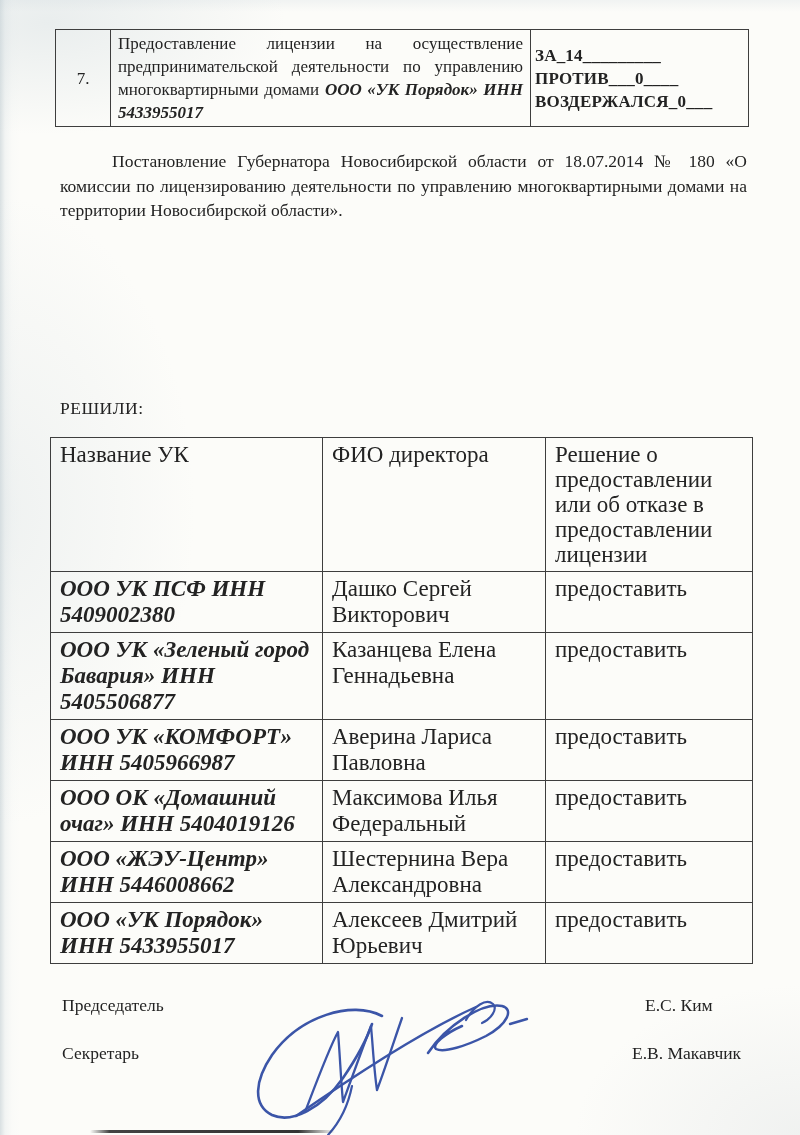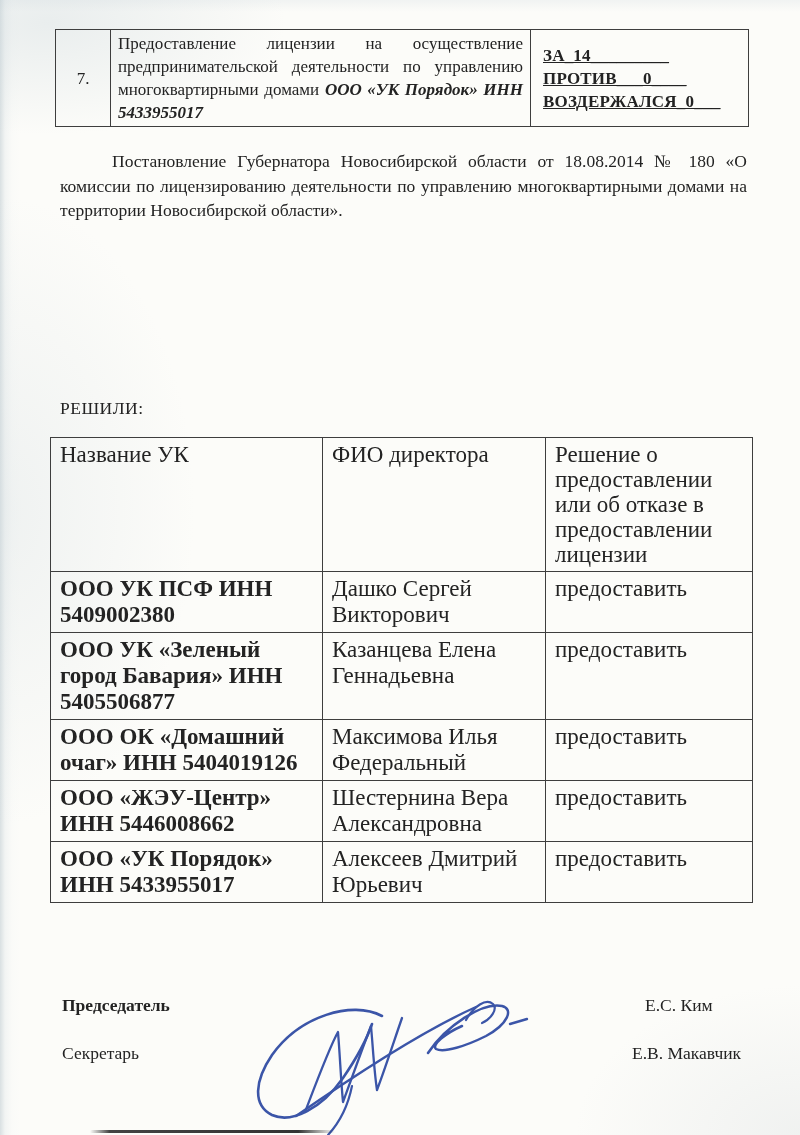--- a/index.html
+++ b/index.html
@@ -33,21 +33,21 @@
     border-collapse:collapse;table-layout:fixed;
   }
   .agenda-table td{
     border:1.5px solid var(--border);
     vertical-align:middle;
     font-size:17px;line-height:23px;
   }
   .agenda-num{width:55px;text-align:center;font-size:17px;}
   .agenda-text{width:420px;padding:2px 7px 2px 7px;text-align:justify;vertical-align:top;}
   .agenda-text .bi{font-weight:bold;font-style:italic;}
-  .agenda-vote{width:218px;padding:1px 12px;vertical-align:top;font-weight:bold;letter-spacing:0.2px;line-height:24px;white-space:nowrap;text-decoration:underline;}
+  .agenda-vote{width:218px;padding:1px 4px;vertical-align:top;font-weight:bold;letter-spacing:0.2px;line-height:24px;white-space:nowrap;}
 
   
   .bodytext{
     position:absolute;left:60px;top:149px;width:687px;
     font-size:17.5px;line-height:24.5px;text-align:justify;
   }
   .bodytext p{text-indent:52px;}
   .resolution{
     position:absolute;left:60px;top:398px;
     font-size:17.5px;letter-spacing:0.5px;
@@ -62,26 +62,26 @@
     border:1.5px solid var(--border);
     vertical-align:top;
     padding:4px 9px;
     font-size:23px;line-height:26px;
   }
   .decision-table col.c1{width:272px;}
   .decision-table col.c2{width:223px;}
   .decision-table col.c3{width:207px;}
   .decision-table .hdr td{line-height:25px;}
   .decision-table tr.hdr{height:100px;}
-  .company{font-weight:bold;}
+  .company{font-weight:bold;font-style:italic;}
 
   
   .sig-role{position:absolute;left:62px;font-size:17.5px;}
   .sig-name{position:absolute;font-size:17.5px;}
-  .role-1{top:995px;font-weight:bold;} .name-1{top:995px;left:645px;}
+  .role-1{top:995px;} .name-1{top:995px;left:645px;}
   .role-2{top:1043px;} .name-2{top:1043px;left:632px;}
 
   .signature-svg{position:absolute;left:0;top:0;pointer-events:none;}
   .signature-svg path{fill:none;stroke:var(--sig);stroke-linecap:round;stroke-linejoin:round;}
 
   .scan-artifact{
     position:absolute;left:90px;top:1130px;width:245px;height:3px;
     background:linear-gradient(90deg, rgba(40,40,40,0) 0%, rgba(35,35,35,0.85) 8%, rgba(30,30,30,0.9) 85%, rgba(40,40,40,0) 100%);
     border-radius:2px;
   }
@@ -99,21 +99,21 @@
       <td class="agenda-vote">
         <div>ЗА_14_________</div>
         <div>ПРОТИВ___0____</div>
         <div>ВОЗДЕРЖАЛСЯ_0___</div>
       </td>
     </tr>
   </tbody>
     </table>
 
   <div class="bodytext">
-    <p>Постановление Губернатора Новосибирской области от 18.08.2014 № 180 «О комиссии по лицензированию деятельности по управлению многоквартирными домами на территории Новосибирской области».</p>
+    <p>Постановление Губернатора Новосибирской области от 18.07.2014 № 180 «О комиссии по лицензированию деятельности по управлению многоквартирными домами на территории Новосибирской области».</p>
   </div>
 
   <div class="resolution">РЕШИЛИ:</div>
 
   <table class="decision-table">
     <colgroup>
         <col class="c1">
         <col class="c2">
         <col class="c3">
       </colgroup>
@@ -124,20 +124,25 @@
       <td>Решение о предоставлении или об отказе в предоставлении лицензии</td>
     </tr>
     <tr style="height:60px">
       <td class="company">ООО УК ПСФ ИНН 5409002380</td>
       <td>Дашко Сергей Викторович</td>
       <td>предоставить</td>
     </tr>
     <tr style="height:57px">
       <td class="company">ООО УК «Зеленый город Бавария» ИНН 5405506877</td>
       <td>Казанцева Елена Геннадьевна</td>
+      <td>предоставить</td>
+    </tr>
+    <tr style="height:56px">
+      <td class="company">ООО УК «КОМФОРТ» ИНН 5405966987</td>
+      <td>Аверина Лариса Павловна</td>
       <td>предоставить</td>
     </tr>
     <tr style="height:55px">
       <td class="company">ООО ОК «Домашний очаг» ИНН 5404019126</td>
       <td>Максимова Илья Федеральный</td>
       <td>предоставить</td>
     </tr>
     <tr style="height:57px">
       <td class="company">ООО «ЖЭУ-Центр» ИНН 5446008662</td>
       <td>Шестернина Вера Александровна</td>

